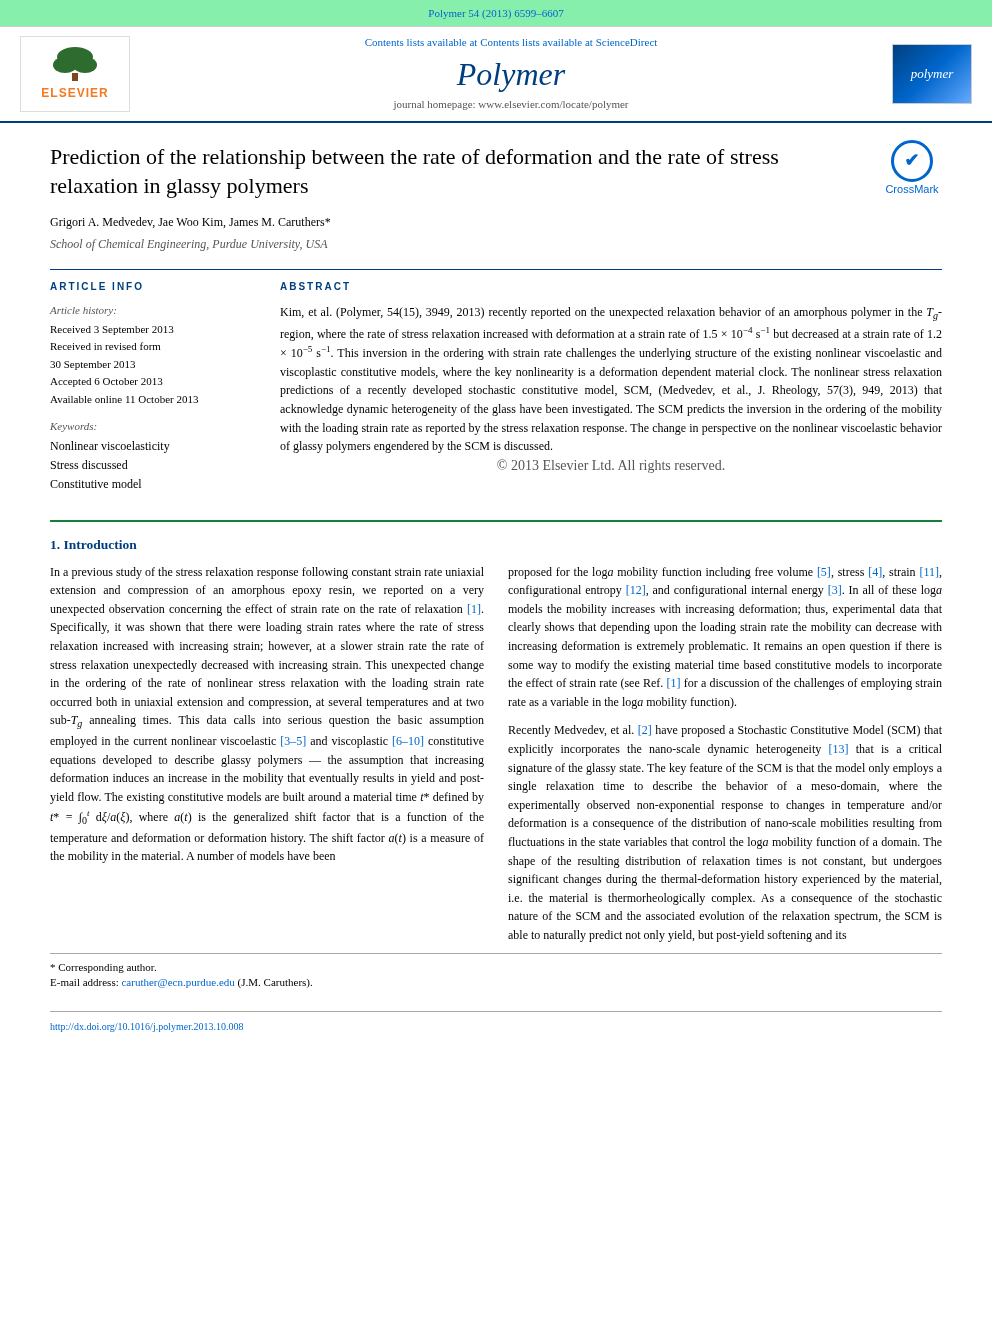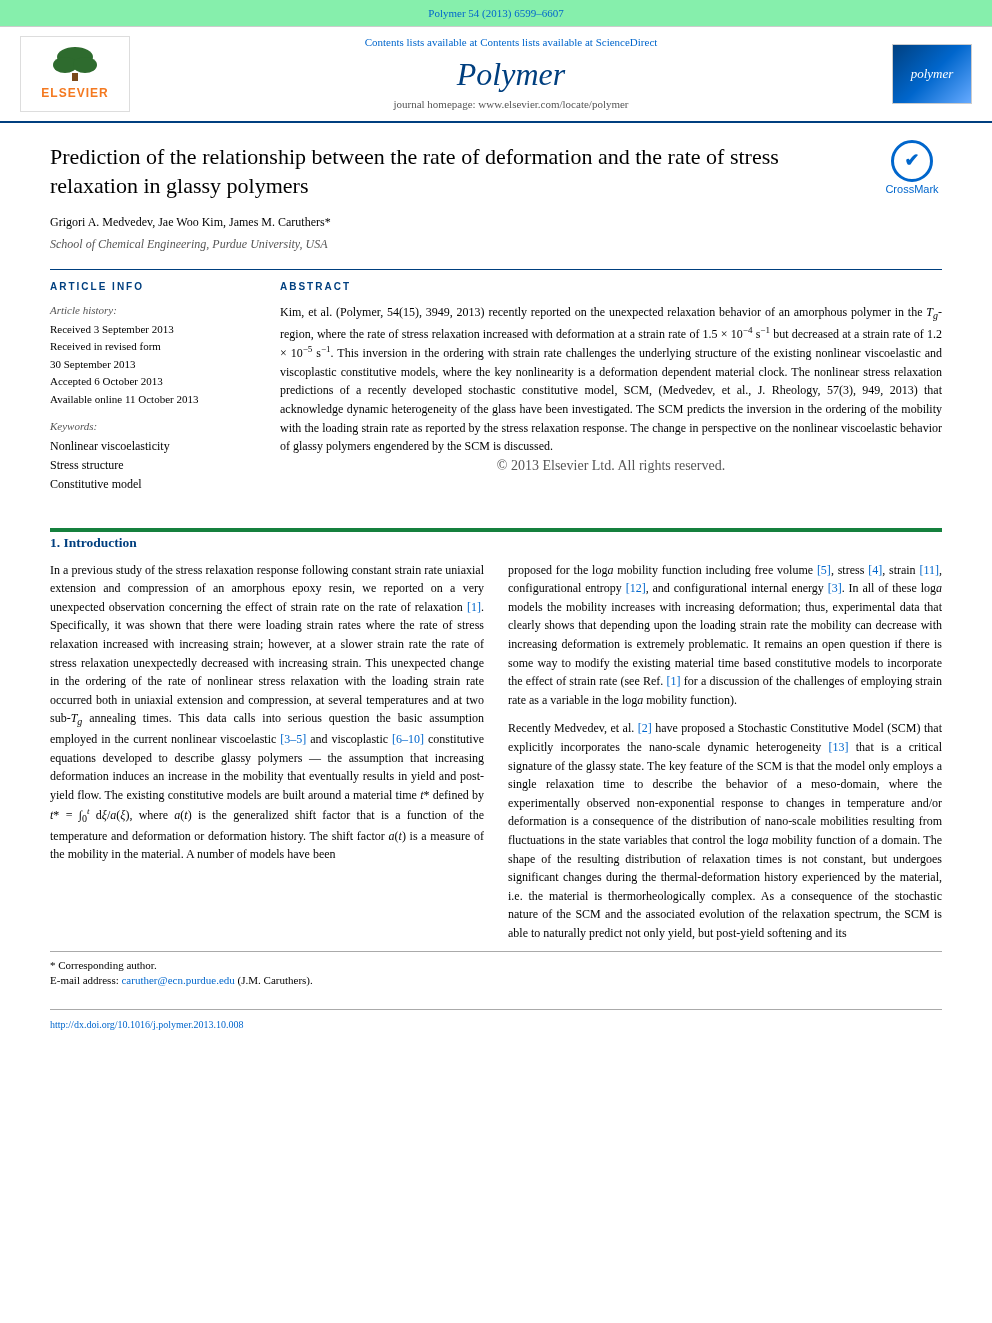--- a/index.html
+++ b/index.html
@@ -193,23 +193,23 @@
       font-size: 9px;
     }
     .copyright-line {
       font-size: 14px;
       color: #555;
       text-align: center;
     }
 
     
     .body-section {
-      margin-top: 34px;
-      border-top: 4px solid #15803d;
-      padding-top: 1px;
+      margin-top: 26px;
+      border-top: 2px solid #15803d;
+      padding-top: 13px;
     }
     .section-heading {
       font-size: 13.5px;
       font-weight: bold;
       color: #003f7f;
       margin-bottom: 8px;
     }
 
     
     .body-two-col {
@@ -315,21 +315,21 @@
         <div>Received 3 September 2013</div>
         <div>Received in revised form</div>
         <div>30 September 2013</div>
         <div>Accepted 6 October 2013</div>
         <div>Available online 11 October 2013</div>
       </div>
 
       <div class="keywords-title">Keywords:</div>
       <div class="keywords-list">
         <div>Nonlinear viscoelasticity</div>
-        <div>Stress structure</div>
+        <div>Stress discussed</div>
         <div>Constitutive model</div>
       </div>
     </div>
 
     <div class="right-col">
       <div class="section-title">ABSTRACT</div>
       <div class="abstract-text">
         Kim, et al. (Polymer, 54(15), 3949, 2013) recently reported on the unexpected relaxation behavior of an amorphous polymer in the <span class="italic">T<sub>g</sub></span>-region, where the rate of stress relaxation increased with deformation at a strain rate of 1.5 × 10<sup>−4</sup> s<sup>−1</sup> but decreased at a strain rate of 1.2 × 10<sup>−5</sup> s<sup>−1</sup>. This inversion in the ordering with strain rate challenges the underlying structure of the existing nonlinear viscoelastic and viscoplastic constitutive models, where the key nonlinearity is a deformation dependent material clock. The nonlinear stress relaxation predictions of a recently developed stochastic constitutive model, SCM, (Medvedev, et al., J. Rheology, 57(3), 949, 2013) that acknowledge dynamic heterogeneity of the glass have been investigated. The SCM predicts the inversion in the ordering of the mobility with the loading strain rate as reported by the stress relaxation response. The change in perspective on the nonlinear viscoelastic behavior of glassy polymers engendered by the SCM is discussed.
       </div>
       <div class="copyright-line">© 2013 Elsevier Ltd. All rights reserved.</div>

